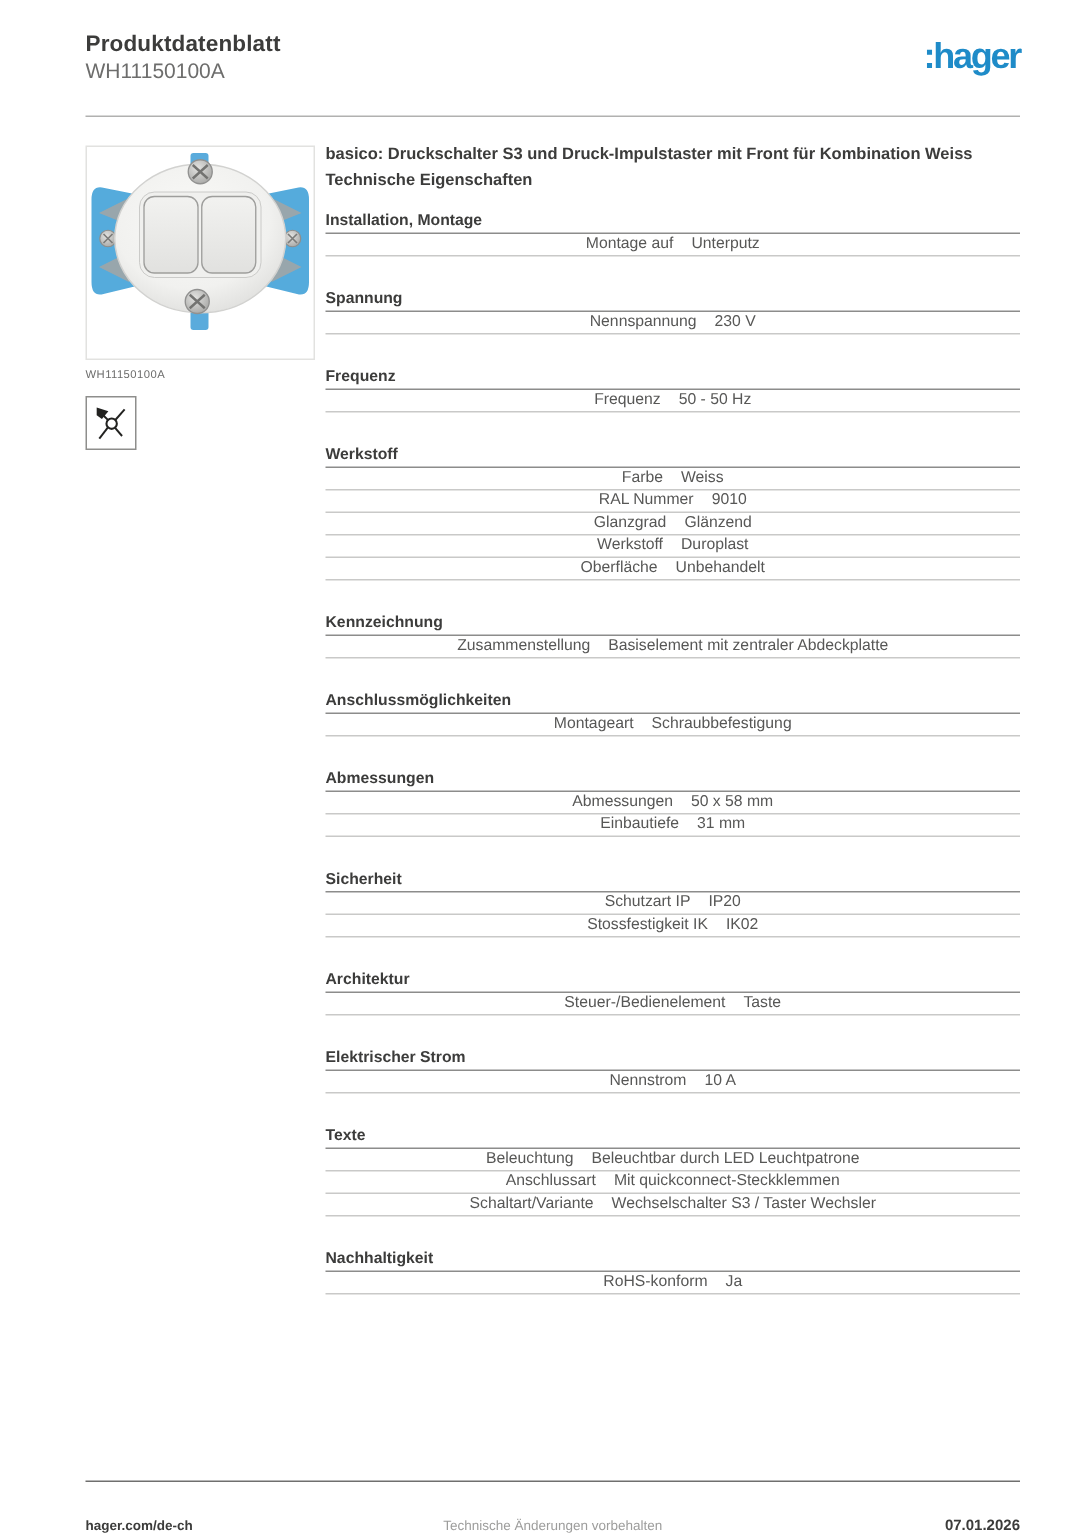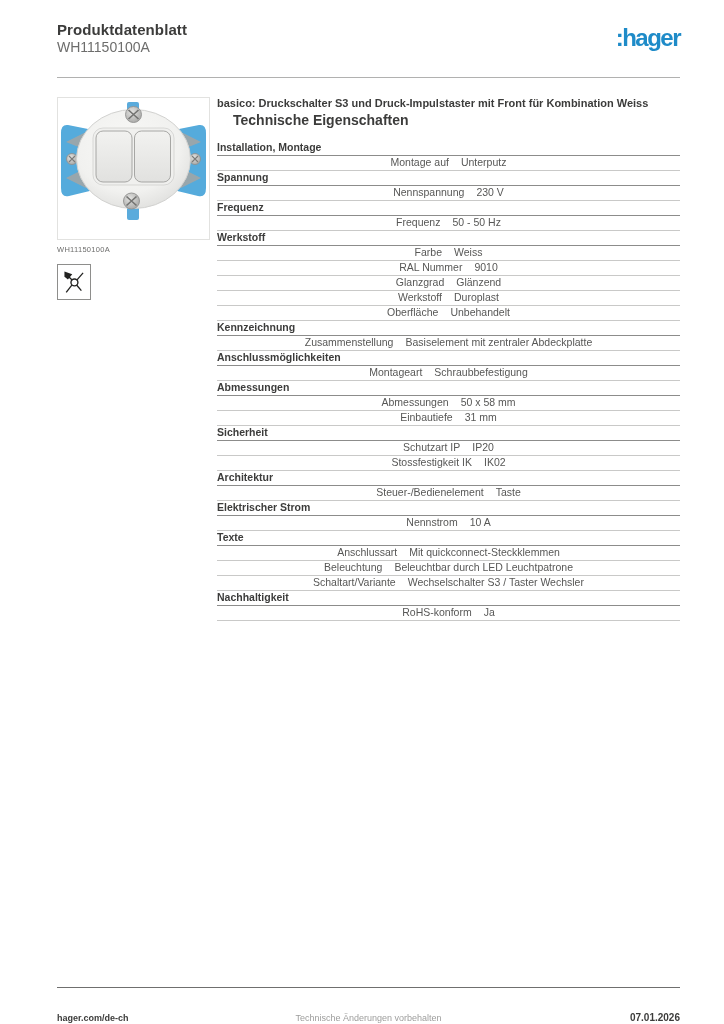--- a/index.html
+++ b/index.html
@@ -82,29 +82,28 @@
 
   .right-col { flex: 1; margin-left: 7px; min-width: 0; }
   .product-title {
     font-size: 11px;
     font-weight: 700;
     line-height: 13px;
     color: #3c3c3b;
     margin-bottom: 4px;
   }
   .specs-heading {
-    font-size: 14px;
+    font-size: 11px;
     font-weight: 700;
     line-height: 12px;
     color: #3c3c3b;
     margin-bottom: 15px;
-    margin-left: 16px;
-  }
-
-  .spec-section { margin-bottom: 0; }
+  }
+
+  .spec-section { margin-bottom: 22px; }
   .section-heading {
     font-size: 10.5px;
     font-weight: 700;
     line-height: 12px;
     color: #3c3c3b;
     padding-bottom: 2px;
     border-bottom: 1px solid #8c8c8b;
   }
   .spec-row {
     display: flex;
@@ -352,26 +351,26 @@
                 <span class="spec-label">Nennstrom</span>
                 <span class="spec-value">10 A</span>
               </div>
             </div>
   </div>
 
   <div class="spec-section">
     <div class="section-heading">Texte</div>
     <div class="section-rows">
               <div class="spec-row">
+                <span class="spec-label">Beleuchtung</span>
+                <span class="spec-value">Beleuchtbar durch LED Leuchtpatrone</span>
+              </div>
+              <div class="spec-row">
                 <span class="spec-label">Anschlussart</span>
                 <span class="spec-value">Mit quickconnect-Steckklemmen</span>
-              </div>
-              <div class="spec-row">
-                <span class="spec-label">Beleuchtung</span>
-                <span class="spec-value">Beleuchtbar durch LED Leuchtpatrone</span>
               </div>
               <div class="spec-row">
                 <span class="spec-label">Schaltart/Variante</span>
                 <span class="spec-value">Wechselschalter S3 / Taster Wechsler</span>
               </div>
             </div>
   </div>
 
   <div class="spec-section">
     <div class="section-heading">Nachhaltigkeit</div>

